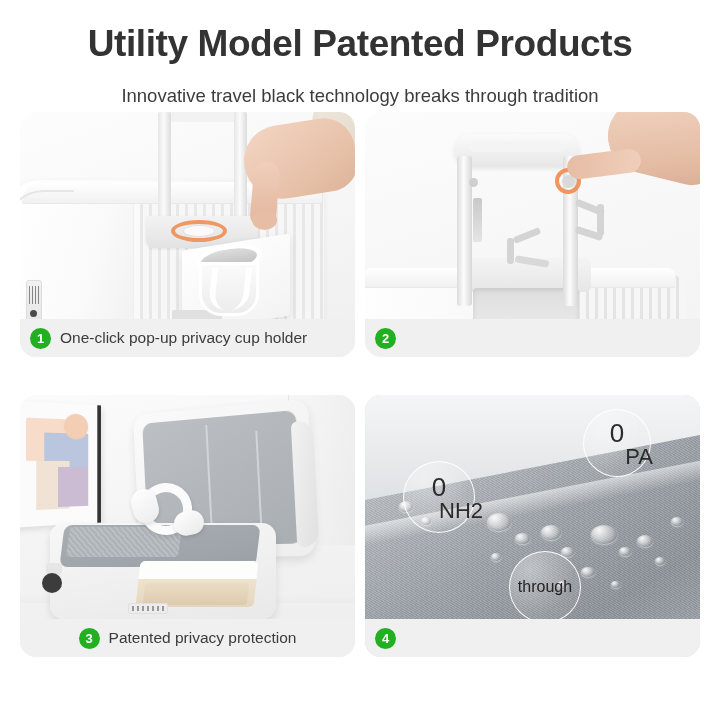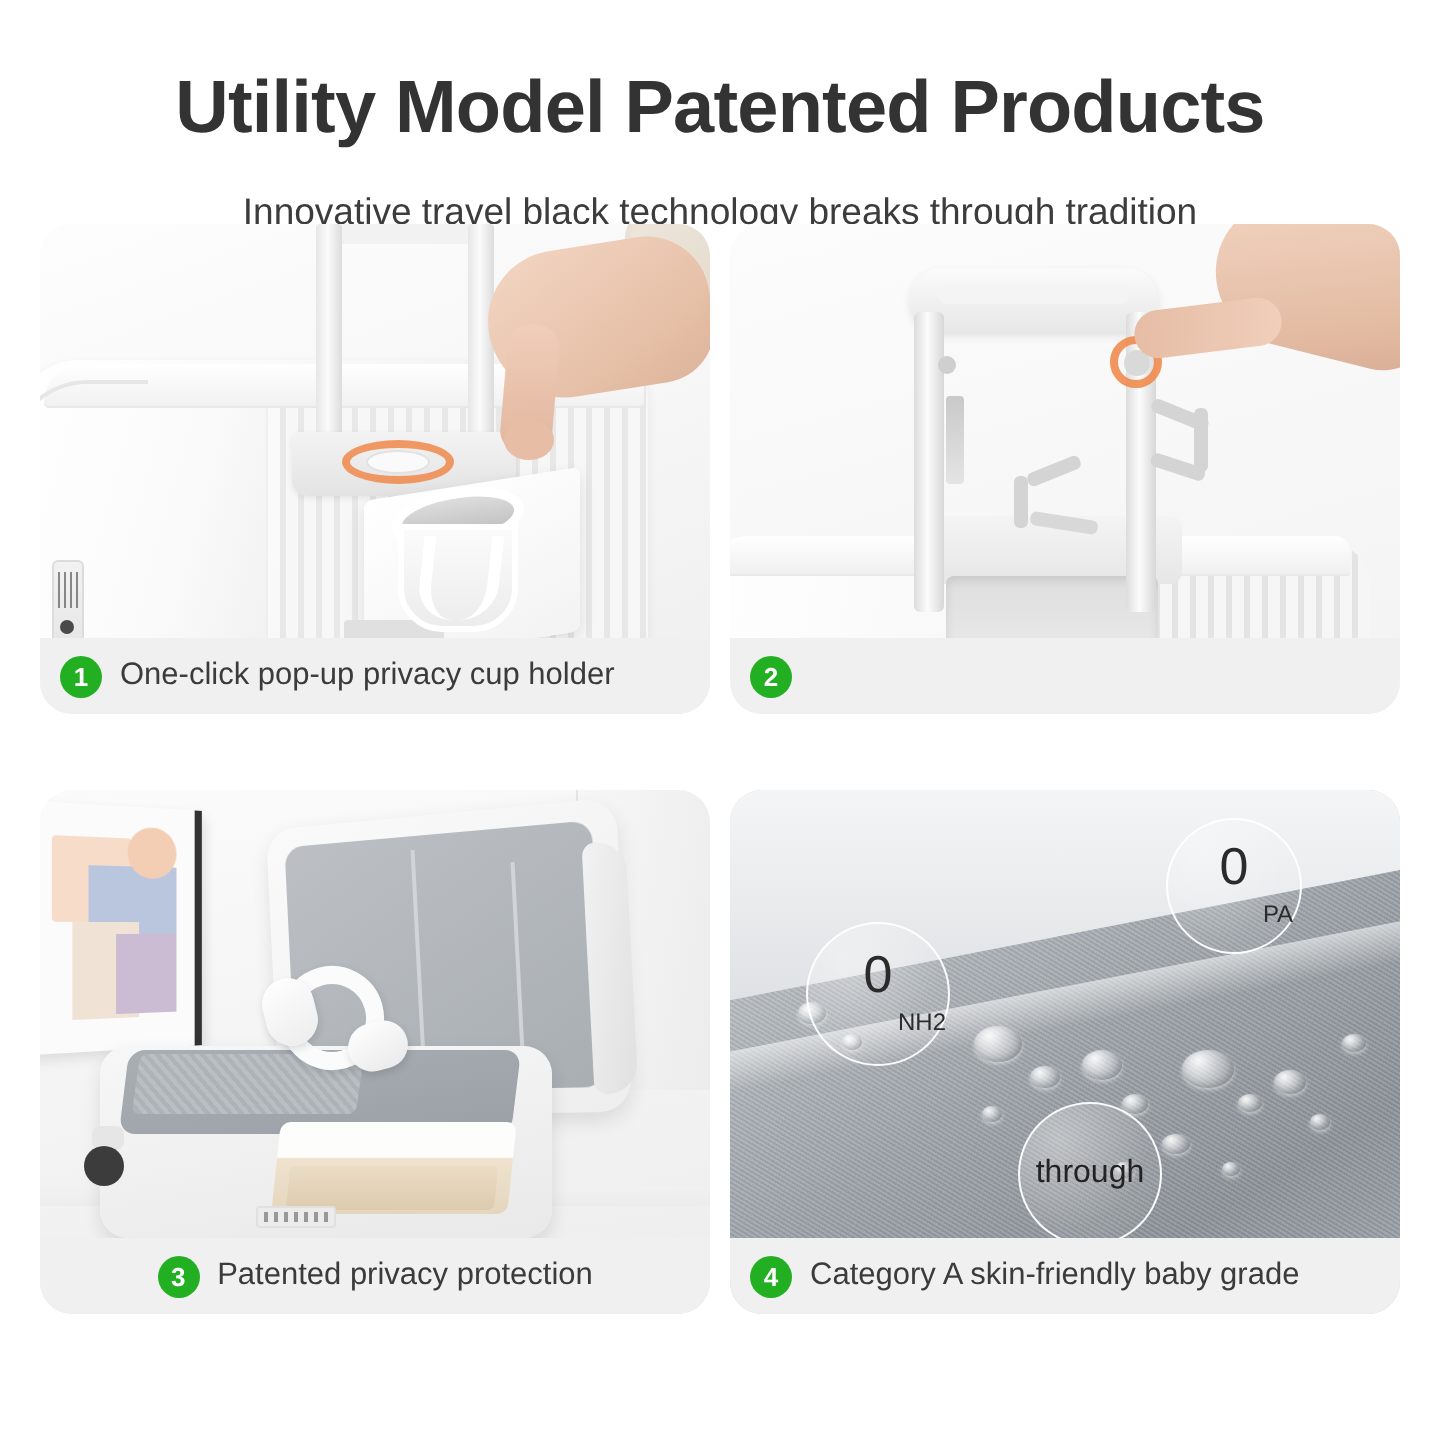--- a/index.html
+++ b/index.html
@@ -5,21 +5,21 @@
   * { box-sizing: border-box; margin: 0; padding: 0; }
   html, body {
     width: 720px; height: 720px;
     background: #ffffff;
     font-family: "Liberation Sans", sans-serif;
     overflow: hidden;
   }
   .page { position: relative; width: 720px; height: 720px; }
 
   
-  .header { padding-top: 32px; text-align: center; }
+  .header { padding-top: 22px; text-align: center; }
   .title {
     font-size: 37px; font-weight: bold; color: #333333;
     letter-spacing: -0.4px; line-height: 44px; white-space: nowrap;
   }
   .subtitle {
     font-size: 18.5px; color: #3c3c3c; line-height: 28px;
     margin-top: 16px; white-space: nowrap;
   }
 
   
@@ -428,21 +428,21 @@
   }
   .p4 .bubble {
     position: absolute; border-radius: 50%;
     border: 1.6px solid rgba(255,255,255,.95);
     background: radial-gradient(circle at 28% 26%, rgba(255,255,255,.38), rgba(255,255,255,.07) 62%, rgba(255,255,255,.02));
     display: flex; flex-direction: column;
     align-items: center; justify-content: center;
     color: #2b2b2b;
   }
   .b-num { font-size: 26px; line-height: 27px; }
-  .b-unit { font-size: 12px; line-height: 20px; margin-left: 44px; }
+  .b-unit { font-size: 22px; line-height: 20px; margin-left: 44px; }
   .b-word { font-size: 16px; line-height: 18px; color: #232323; }
 </style>
 </head>
 <body>
 
 <div class="page">
 
   <div class="header">
     <div class="title">Utility Model Patented Products</div>
     <div class="subtitle">Innovative travel black technology breaks through tradition</div>
@@ -584,20 +584,19 @@
           <span class="b-num">0</span>
           <span class="b-unit">PA</span>
         </div>
 
         <div class="bubble" style="left:144px;top:156px;width:72px;height:72px;">
           <span class="b-word">through</span>
         </div>
       </div>
       <div class="caption">
         <div class="badge">4</div>
-        <div class="cap-text">Category A skin-friendly baby grade</div>
       </div>
     </div>
 
   </div>
 
 
 </div>
 
 </body></html>

